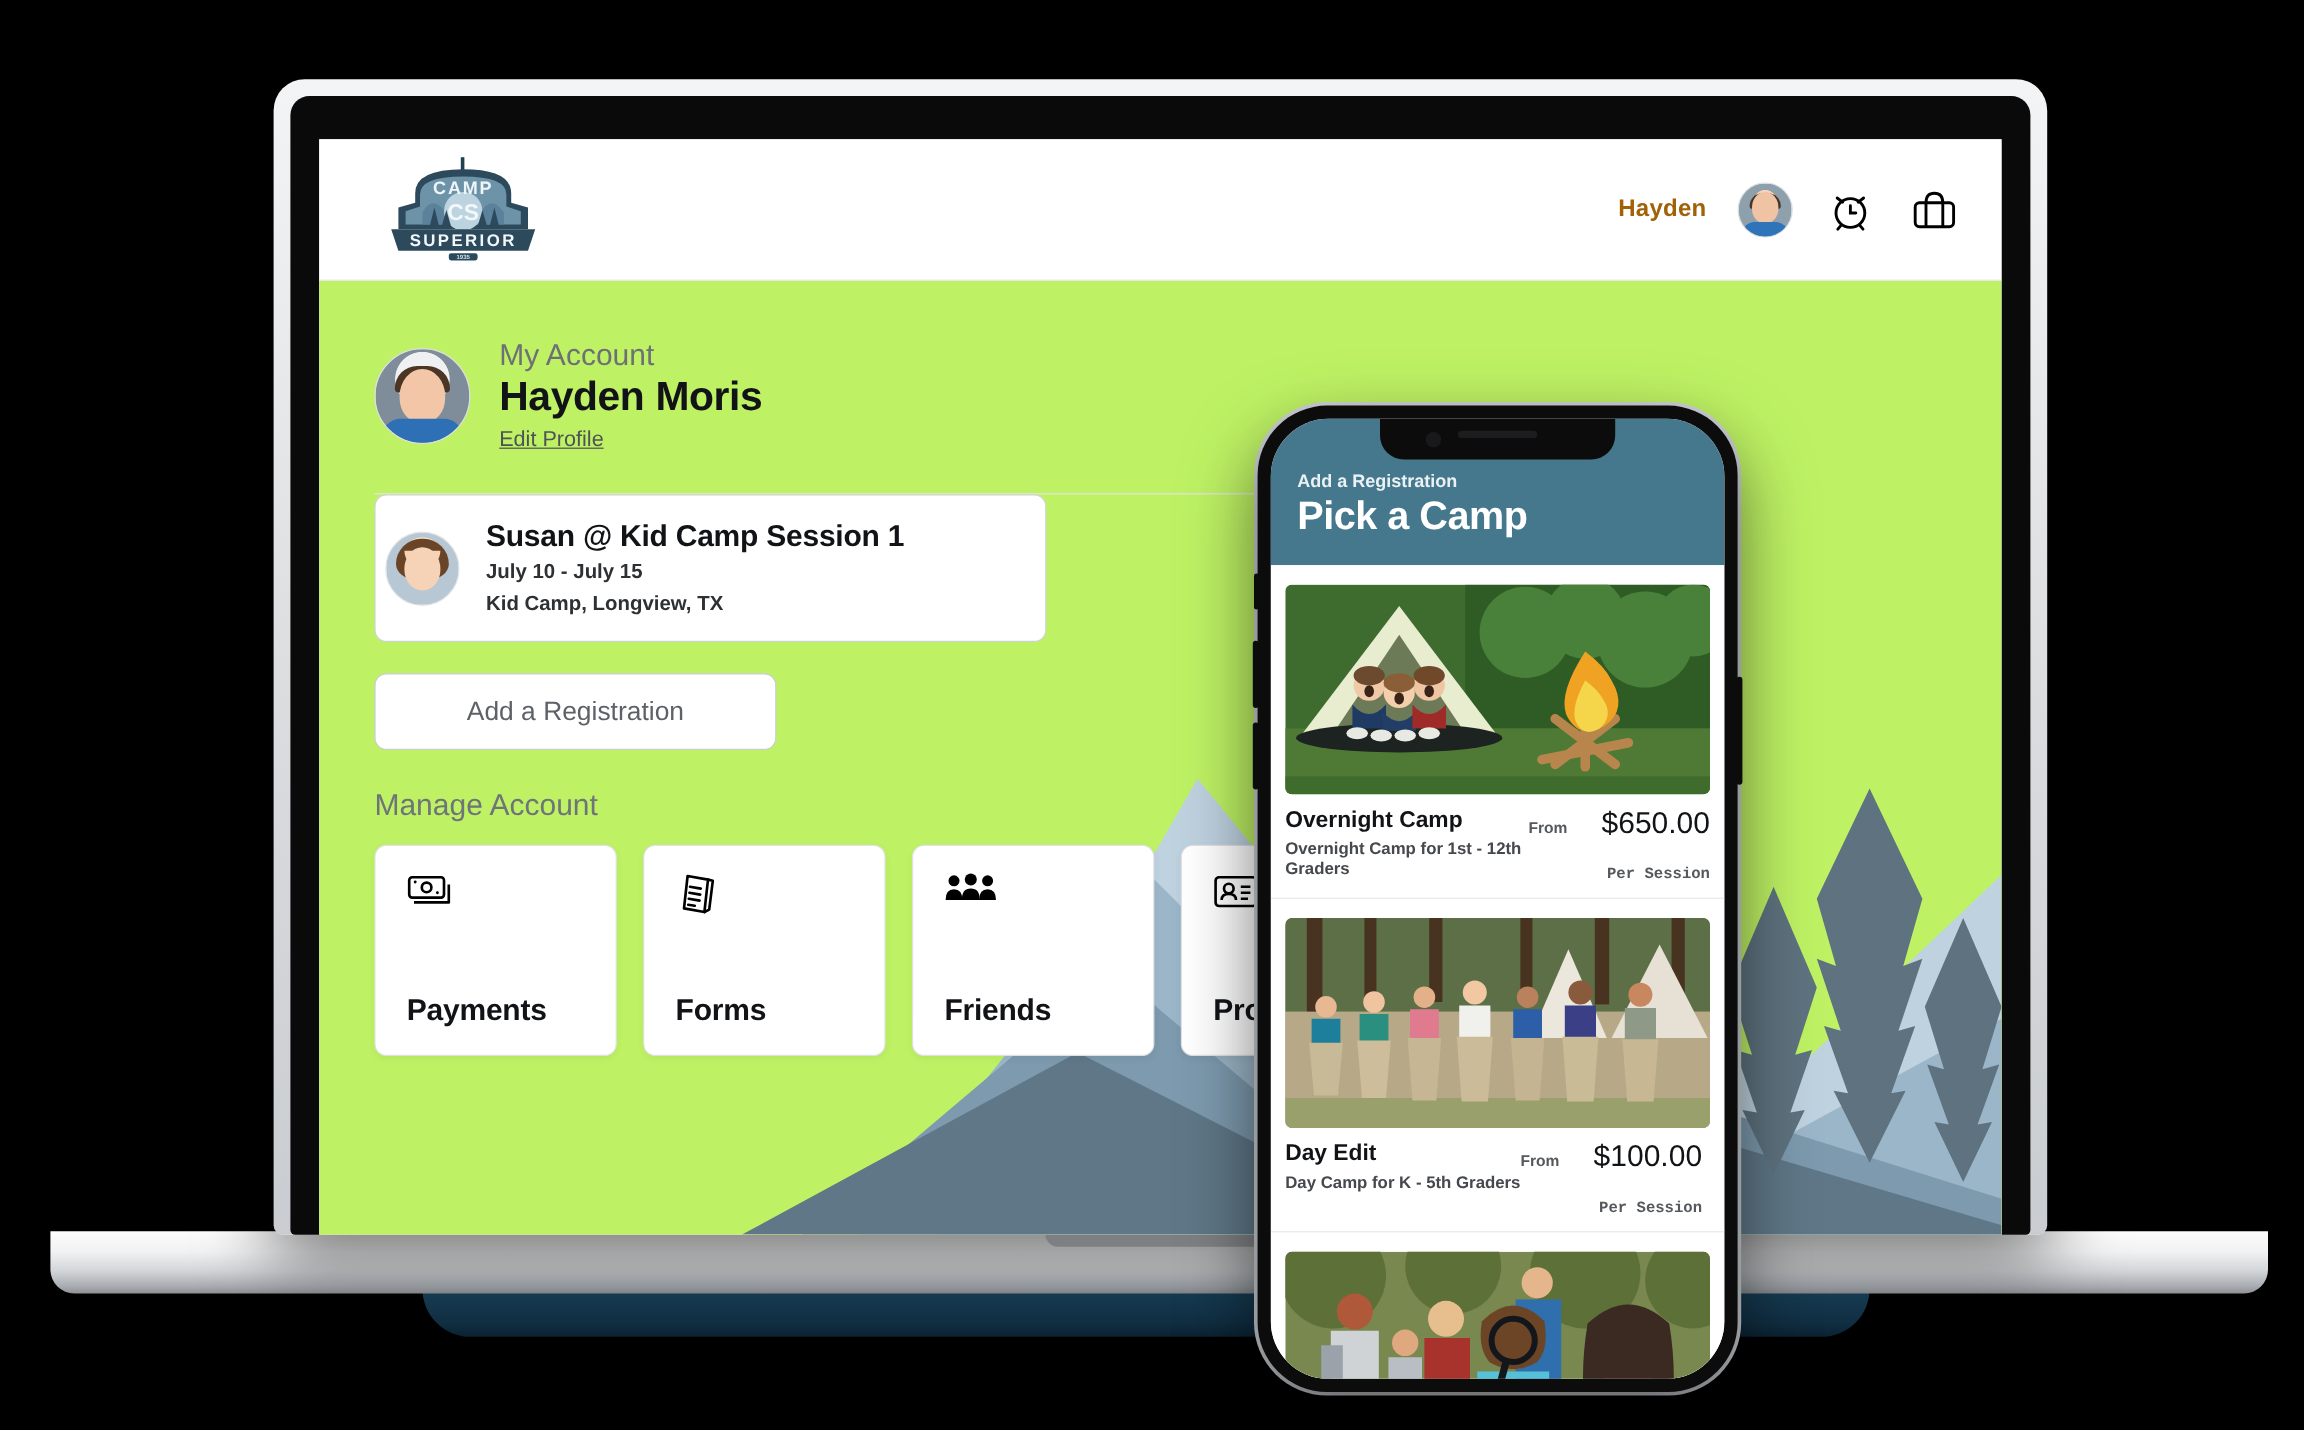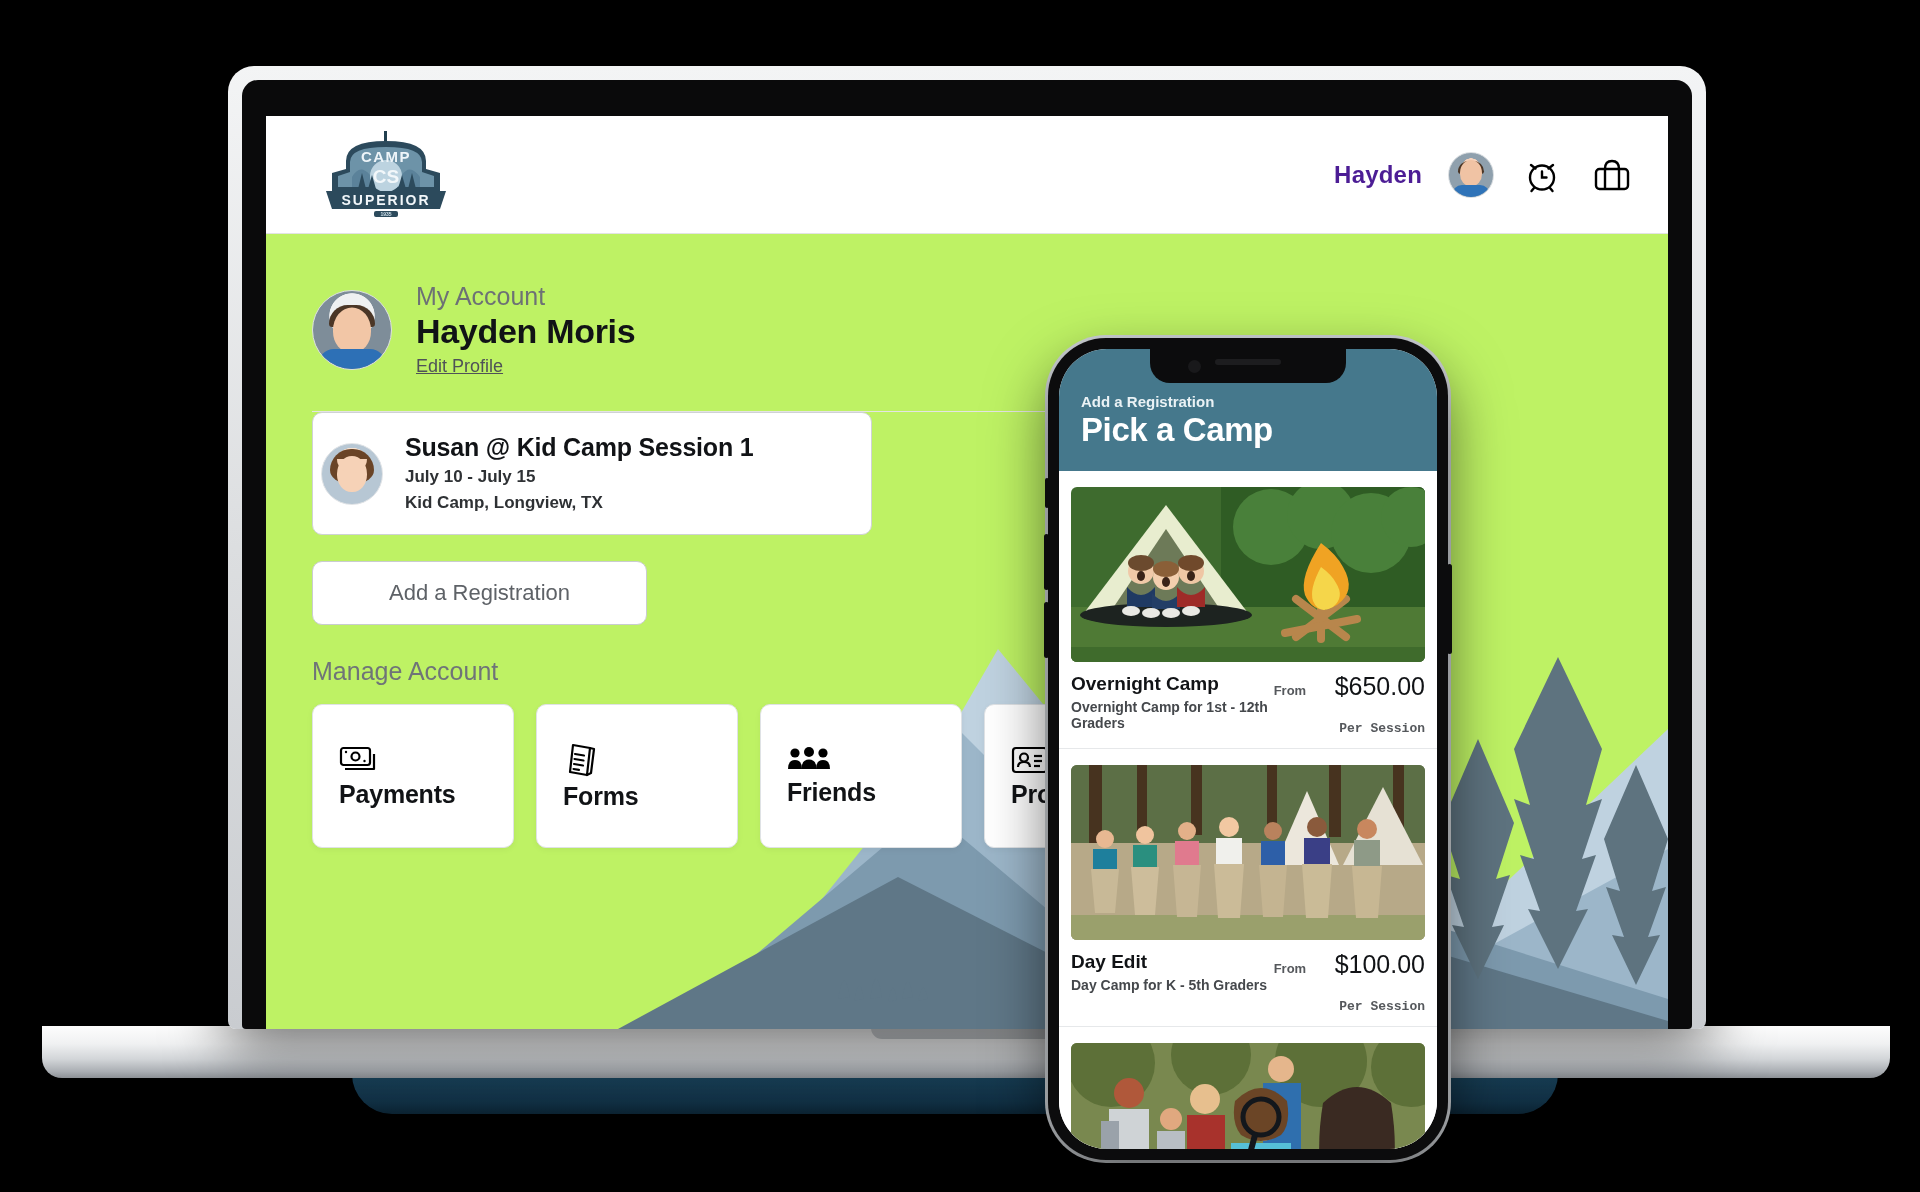--- a/index.html
+++ b/index.html
@@ -61,21 +61,21 @@
     padding: 0 34px 0 46px;
     border-bottom: 1px solid #e3e3e3;
     position: relative; z-index: 6; background: #fff;
   }
   .logo-badge {
     width: 148px; height: 92px; position: relative;
   }
   .logo-badge svg { display:block; }
 
   .header-right { display:flex; align-items:center; gap: 26px; }
-  .hdr-name { font-size: 24px; font-weight: 700; color:#4c1d95; letter-spacing:.2px; }
+  .hdr-name { font-size: 20px; font-weight: 700; color:#a16207; letter-spacing:.2px; }
   .hdr-avatar {
     width: 46px; height: 46px; border-radius: 50%;
     background: radial-gradient(circle at 50% 34%, #f6d2bb 0 26%, #8fa0ad 27% 100%);
     position: relative; overflow: hidden; border: 1px solid #d9dde0;
   }
   .hdr-avatar .face {
     position:absolute; left:50%; top:46%; transform:translate(-50%,-50%);
     width: 22px; height: 26px; border-radius: 50% 50% 46% 46%;
     background: #f0c3a4;
   }
@@ -136,23 +136,23 @@
 
   .add-btn {
     margin-top: 26px; width: 335px; height: 64px; border-radius: 10px;
     border:1px solid #c9ccd0; background:#fff; color:#5e6267;
     font-size: 22px; font-family:"Liberation Sans",sans-serif;
     display:flex; align-items:center; justify-content:center; cursor:pointer;
   }
 
   .tiles { display:flex; gap: 22px; margin-top: 8px; }
   .tile {
-    width: 302px; height: 144px; background:#fff; border:1px solid #dfe2e5;
+    width: 302px; height: 176px; background:#fff; border:1px solid #dfe2e5;
     border-radius: 10px; padding: 22px 26px; display:flex; flex-direction:column;
-    justify-content:center; box-shadow: 0 2px 6px rgba(0,0,0,.05);
+    justify-content:space-between; box-shadow: 0 2px 6px rgba(0,0,0,.05);
   }
   .tile-label { font-size: 25px; font-weight:700; color:#111316; letter-spacing:-.2px;}
 
   
   .phone {
     position:absolute; left:1048px; top:338px;
     width: 400px; height: 822px;
     background:#0c0c0d;
     border-radius: 58px;
     padding: 11px;
@@ -175,21 +175,21 @@
   .pb-vdn  { left:-4px; top:264px; width:5px; height:56px; }
   .pb-pwr  { right:-4px; top:226px; width:5px; height:90px; }
 
   .phone-header { background:#45788c; padding: 44px 22px 22px 22px; }
   .ph-kicker { color:#eaf2f5; font-size: 15px; font-weight:600; }
   .ph-title { color:#fff; font-size: 33px; font-weight:700; letter-spacing:-.4px; margin-top:1px; }
 
   .camp-list { background:#fff; }
   .camp-card { padding: 8px 0 0 0; border-bottom:1px solid #e6e8ea; }
   .camp-photo { width: 354px; height: 175px; margin: 8px auto 0 auto; border-radius: 6px; overflow:hidden; position:relative; }
-  .camp-meta { display:flex; justify-content:space-between; align-items:flex-start; padding: 10px 12px 12px 12px; }
+  .camp-meta { display:flex; align-items:flex-start; padding: 10px 12px 12px 12px; }
   .camp-name { font-size: 19px; font-weight:700; color:#111316; line-height:1.25; }
   .camp-desc { font-size: 14px; color:#45484c; font-weight:600; margin-top: 3px; }
   .camp-price { text-align:right; white-space:nowrap; }
   .camp-price .from { font-size: 13px; color:#55585c; font-weight:600; }
   .camp-price .amt { font-size: 25px; font-weight:400; color:#111316;margin-left:24px; }
   .camp-price .per { font-size: 13px; color:#55585c; font-weight:600; margin-top:20px;font-family:Liberation Mono, monospace; }
 </style>
 </head>
 <body>
 

